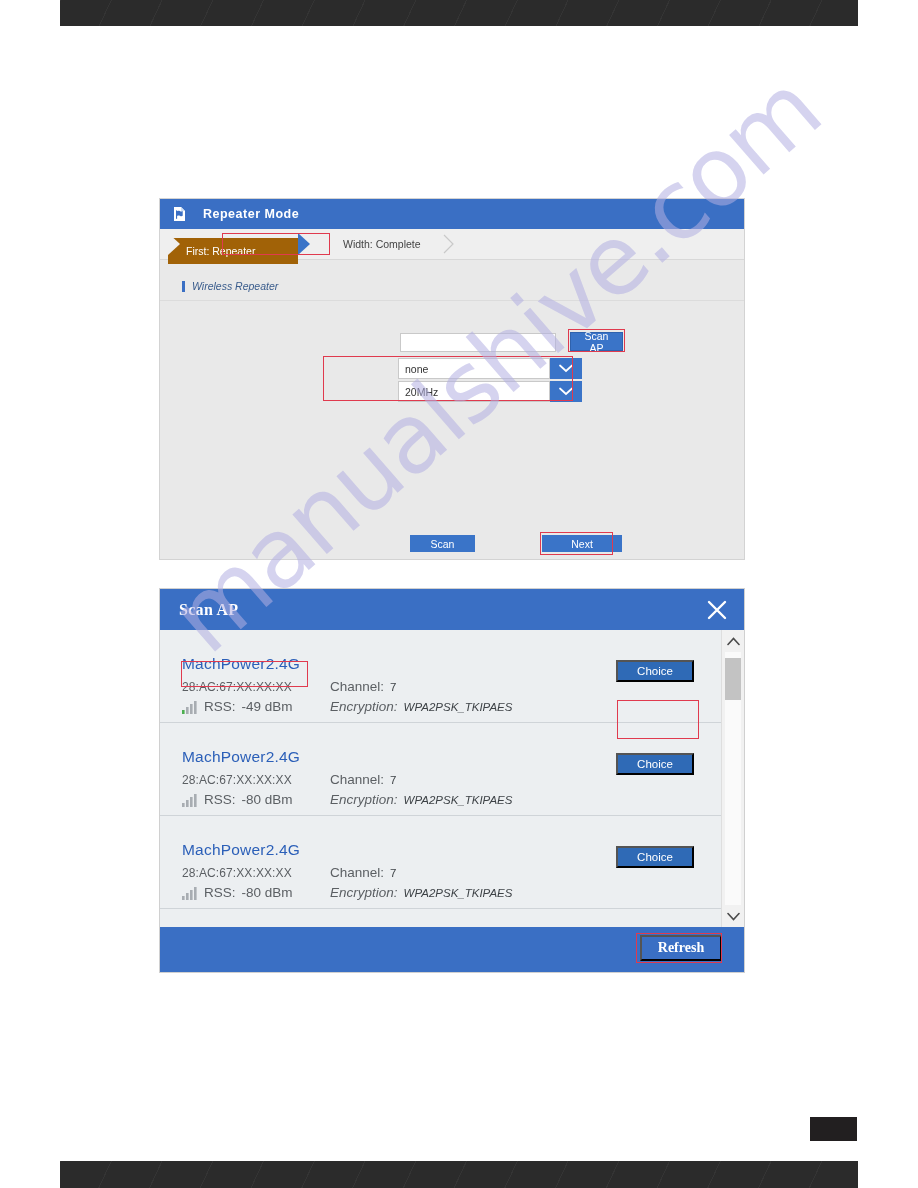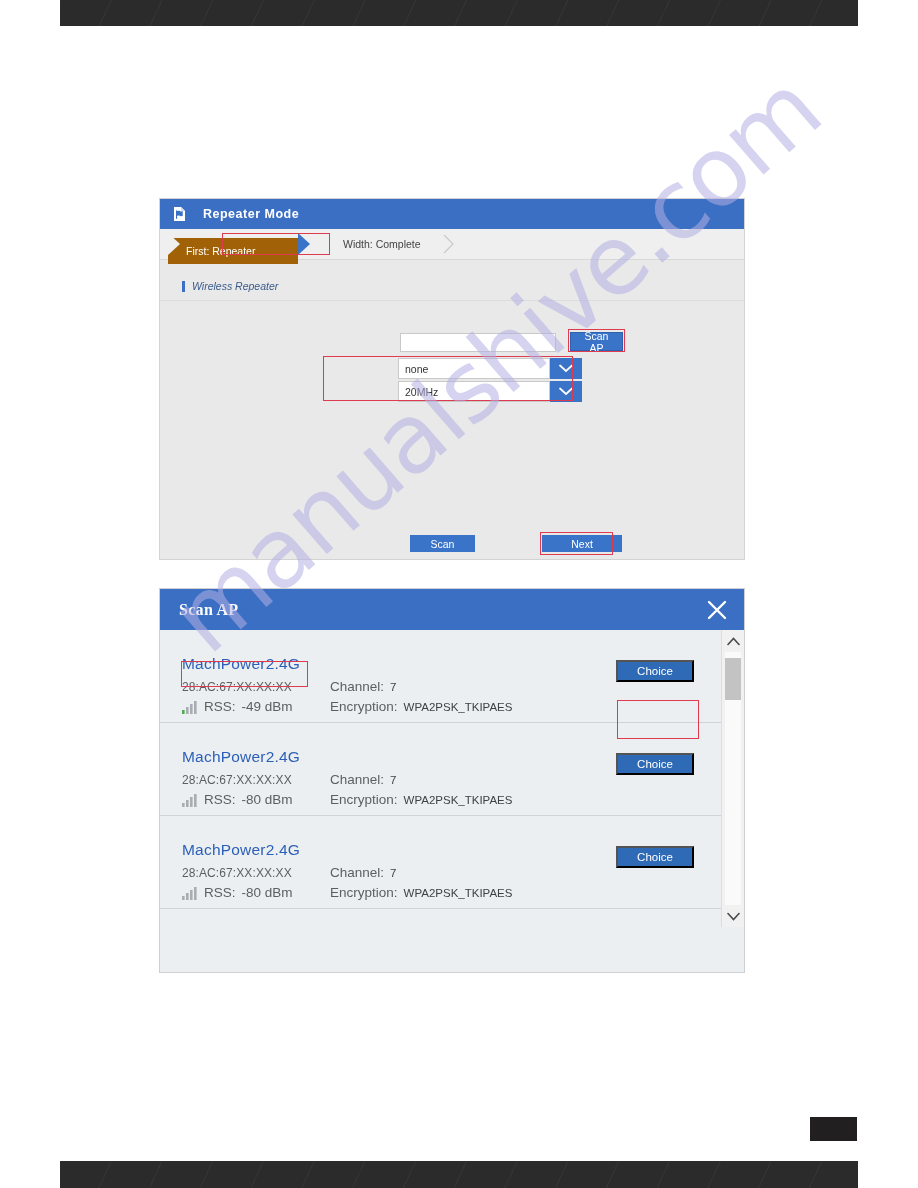--- a/index.html
+++ b/index.html
@@ -147,21 +147,21 @@
     display:inline-block;
   }
   .ap-line2{display:flex;align-items:baseline;margin-top:4px;}
   .ap-line3{display:flex;align-items:center;margin-top:5px;}
   .ap-mac{font-size:12px;color:#5b5f63;width:148px;letter-spacing:.1px;}
   .lbl{font-size:13.5px;color:#5b5f63;}
   .val{font-size:11.5px;color:#3d4246;margin-left:6px;}
   .val.bigger{font-size:13.5px;color:#5b5f63;}
   .sig-icon{width:15px;height:13px;display:inline-block;margin-right:7px;}
   .rss-group{display:flex;align-items:center;width:148px;}
-  .enc-group{display:flex;align-items:baseline;}
+  .enc-group{display:flex;align-items:baseline;font-style:italic;}
   .choice-btn{
     position:absolute;right:28px;top:30px;width:78px;height:22px;
     background:#2f6ab6;color:#fff;font-size:11.5px;
     display:flex;align-items:center;justify-content:center;cursor:pointer;
   }
   .ap-row-empty{height:22px;background:#eceff1;}
 
   
   .sa-scrollbar{
     position:absolute;right:0;top:0;width:22px;height:297px;
@@ -376,20 +376,24 @@
       <div class="sb-track"></div>
       <div class="sb-thumb"></div>
       <div class="sb-btn down">
         <svg width="13" height="9" viewBox="0 0 13 9">
             <path d="M1 1.5 L6.5 7.5 L12 1.5" fill="none" stroke="#4b4b4b" stroke-width="1.6" stroke-linecap="round"></path>
           </svg>
       </div>
     </div>
   </div>
 
+  <div class="sa-footer">
+    <button id="refresh-btn">Refresh</button>
+    <div class="hl" style="left:476px;top:6px;width:86px;height:30px;"></div>
+  </div>
 
   <div class="hl" style="left:21px;top:72px;width:127px;height:26px;"></div>
   <div class="hl" style="left:457px;top:111px;width:82px;height:39px;"></div>
 </div>
 
 <div id="watermark">
   <span class="wm-text">manualshive.com</span>
 </div>
 
 </body></html>

